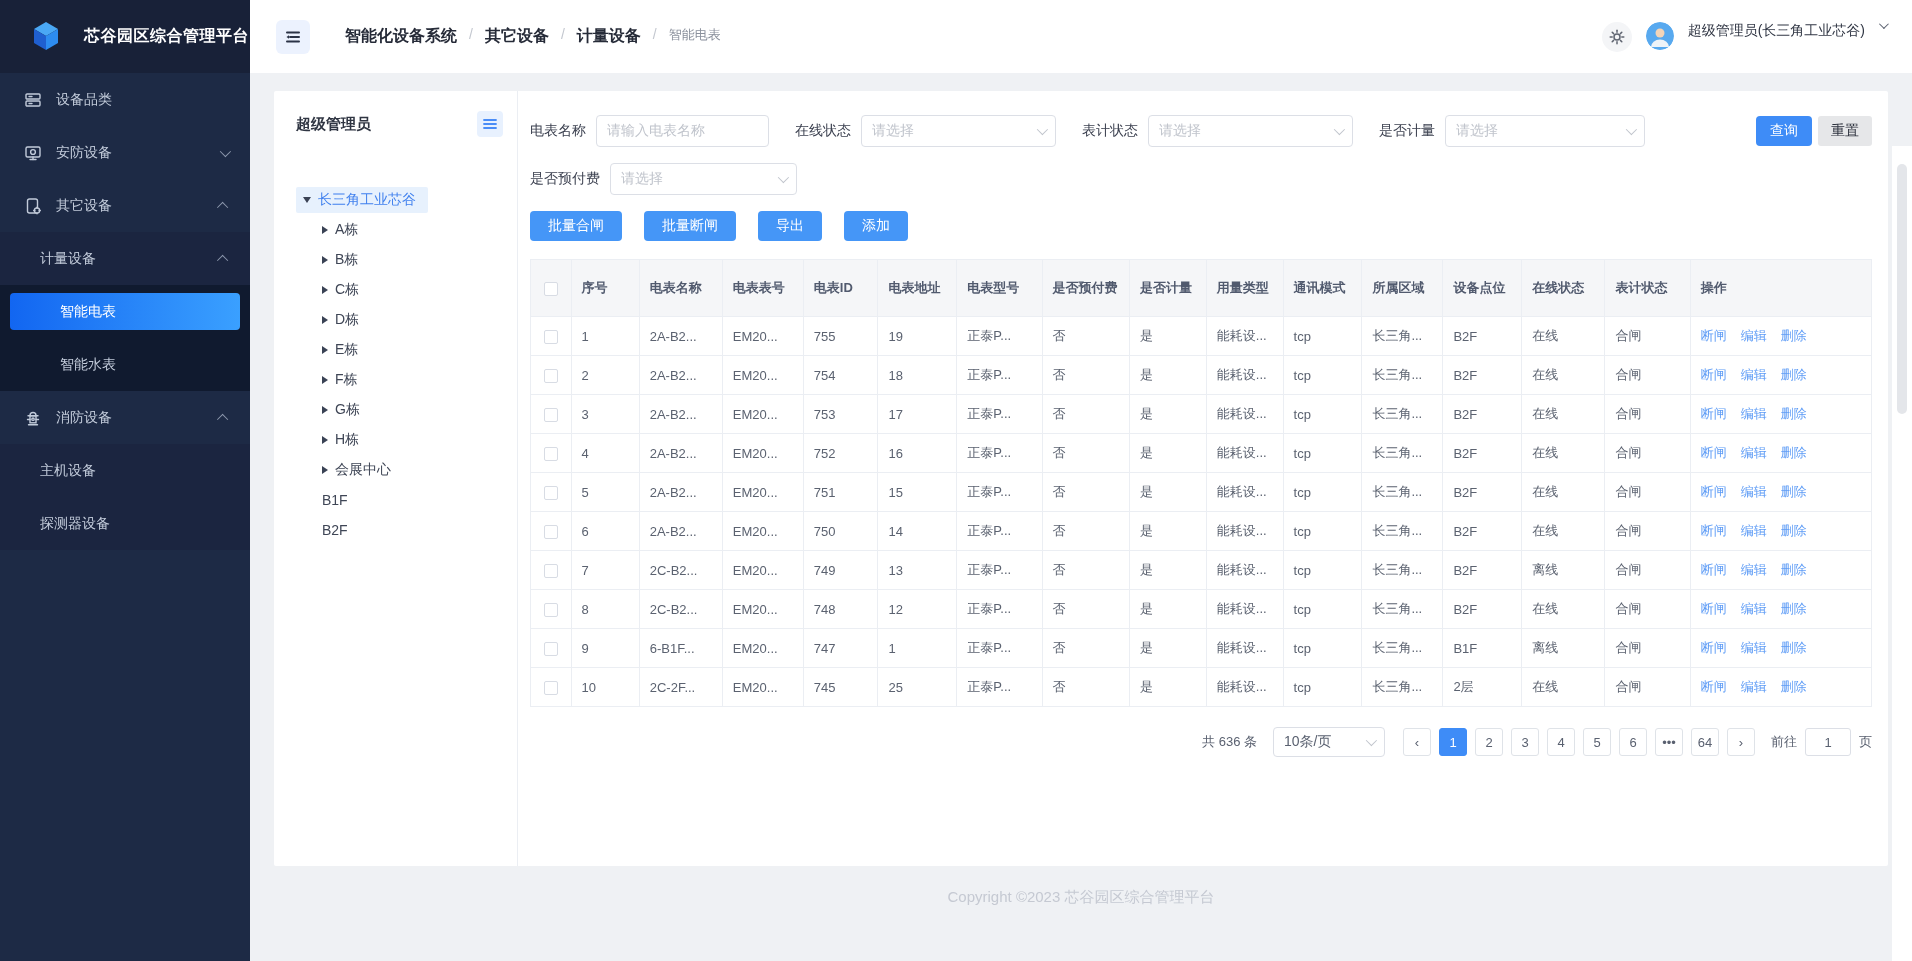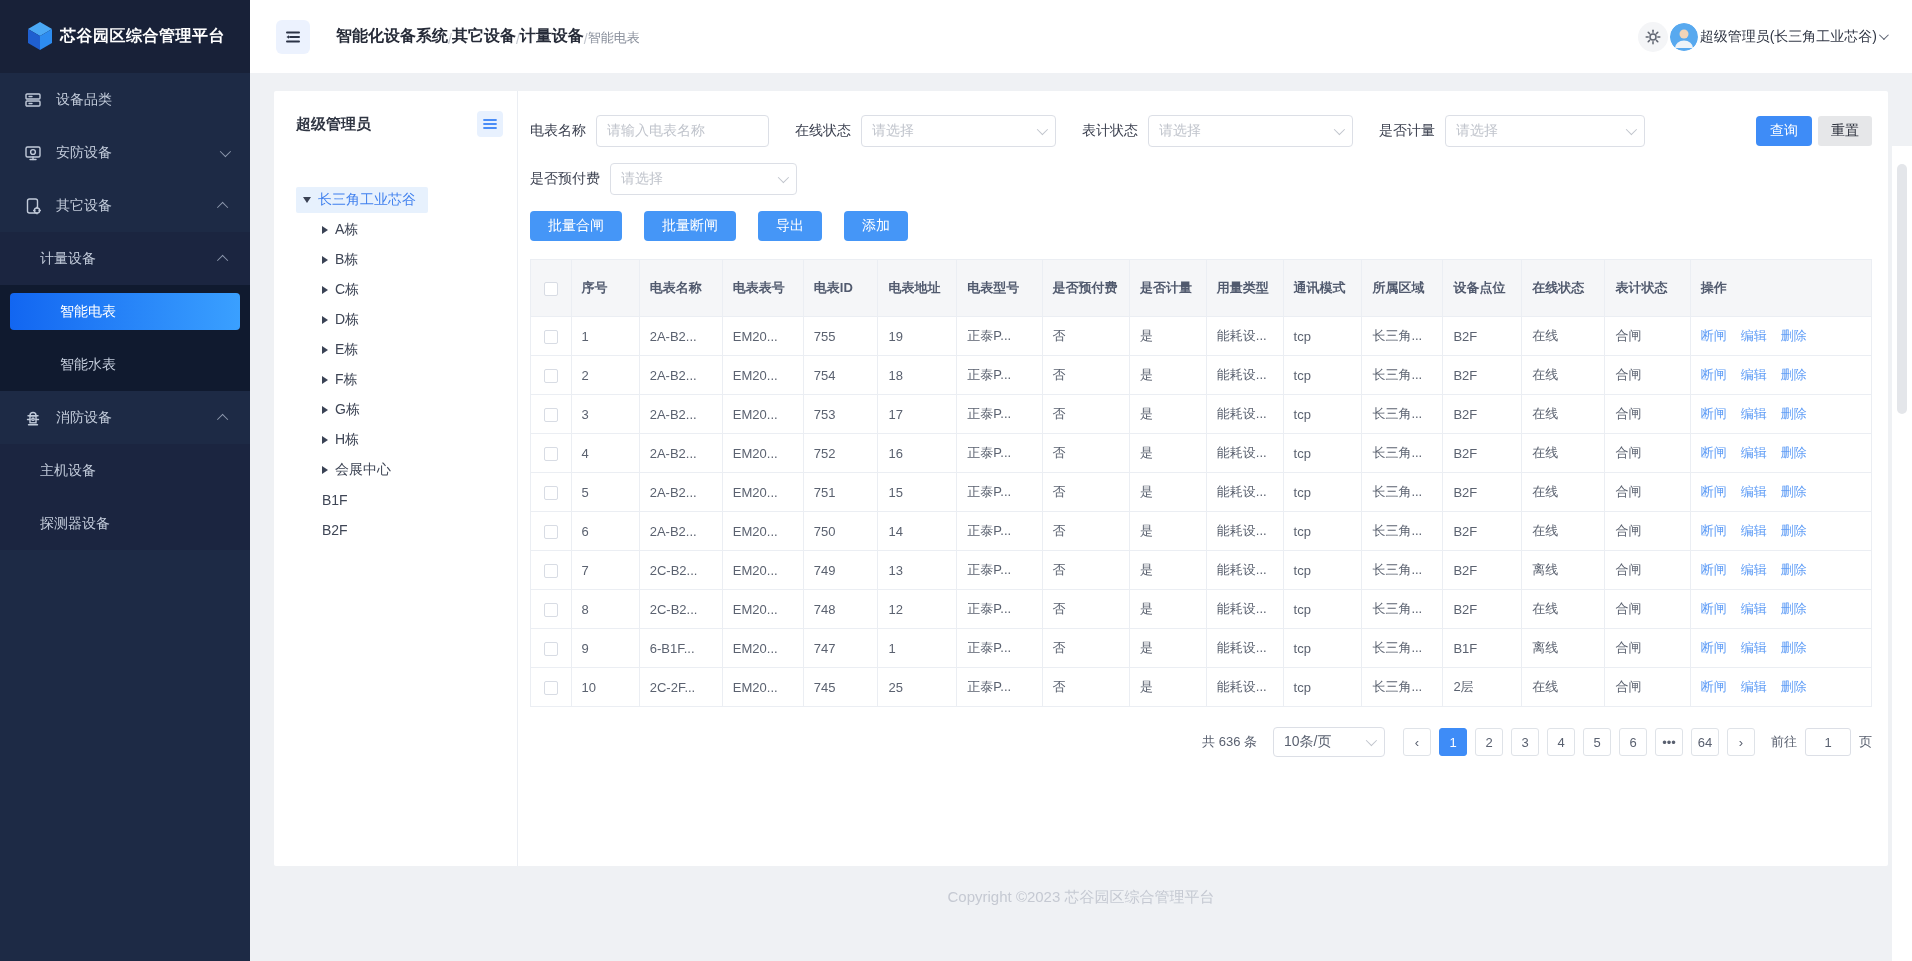--- a/index.html
+++ b/index.html
@@ -3,45 +3,45 @@
 <meta charset="utf-8">
 <title>芯谷园区综合管理平台</title>
 <style>
   *{margin:0;padding:0;box-sizing:border-box;}
   html,body{width:1912px;height:961px;overflow:hidden;background:#fff;
     font-family:"Liberation Sans","DejaVu Sans",sans-serif;}
   .app{display:flex;width:1912px;height:961px;}
 
   
   .sidebar{width:250px;flex-shrink:0;background:#1d2a45;height:961px;}
-  .logo{height:73px;display:flex;align-items:center;gap:2px;padding:0 22px;background:#182138;}
+  .logo{height:73px;display:flex;align-items:center;gap:20px;padding:0 28px;background:#182138;}
   .logo-title{color:#fff;font-size:16px;font-weight:bold;letter-spacing:.5px;white-space:nowrap;}
   .menu-item{height:53px;display:flex;align-items:center;font-size:14px;color:#c2cbda;cursor:pointer;position:relative;}
   .menu-item .micon{width:18px;height:18px;margin-right:14px;display:inline-flex;color:#c2cbda;}
   .menu-item .mlabel{position:relative;z-index:1;}
   .lvl0{padding-left:24px;}
   .lvl1{padding-left:40px;background:#1b2540;}
   .lvl2{padding-left:60px;background:#101a2f;}
   .menu-item.active::before{content:'';position:absolute;left:10px;right:10px;top:8px;bottom:8px;
     background:linear-gradient(90deg,#1266f1,#3aa0ff);border-radius:4px;}
   .menu-item.active .mlabel{color:#fff;}
   .chev{width:8px;height:8px;border-right:1.6px solid #8d98ad;border-bottom:1.6px solid #8d98ad;
     margin-left:auto;margin-right:22px;display:inline-block;}
   .chev.down{transform:rotate(45deg) translateY(-2px);}
   .chev.up{transform:rotate(-135deg) translateY(-2px);}
 
   
   .main{flex:1;display:flex;flex-direction:column;min-width:0;}
   .topbar{height:73px;background:#fff;display:flex;align-items:center;padding:0 26px;flex-shrink:0;}
   .collapse-btn{width:34px;height:34px;border-radius:6px;background:#ecf2fe;display:flex;align-items:center;justify-content:center;margin-right:26px;cursor:pointer;}
-  .crumb{display:flex;align-items:flex-end;}
+  .crumb{display:flex;align-items:flex-start;gap:12px;margin-left:9px;}
   .crumb-item{font-size:16px;font-weight:bold;color:#262b38;}
   .crumb-sep{color:#c3c7cf;font-size:14px;}
   .crumb-last{font-size:13px;color:#8a909c;}
-  .top-right{margin-left:auto;display:flex;align-items:center;gap:2px;}
+  .top-right{margin-left:auto;display:flex;align-items:flex-start;gap:14px;}
   .gear-wrap{width:30px;height:30px;border-radius:50%;background:#f4f5f7;display:flex;align-items:center;justify-content:center;cursor:pointer;}
   .avatar{width:28px;height:28px;border-radius:50%;overflow:hidden;flex-shrink:0;}
   .username{font-size:14px;color:#303644;}
   .uchev{width:7px;height:7px;border-right:1.4px solid #5c6270;border-bottom:1.4px solid #5c6270;transform:rotate(45deg) translateY(-2px);display:inline-block;}
 
   .content{flex:1;background:#eff1f4;padding:18px 24px 0 24px;position:relative;overflow:hidden;}
   .card{background:#fff;border-radius:2px;height:775px;display:flex;}
 
   
   .tree-panel{width:244px;border-right:1px solid #ebeef3;padding:20px 14px 0 22px;flex-shrink:0;}

